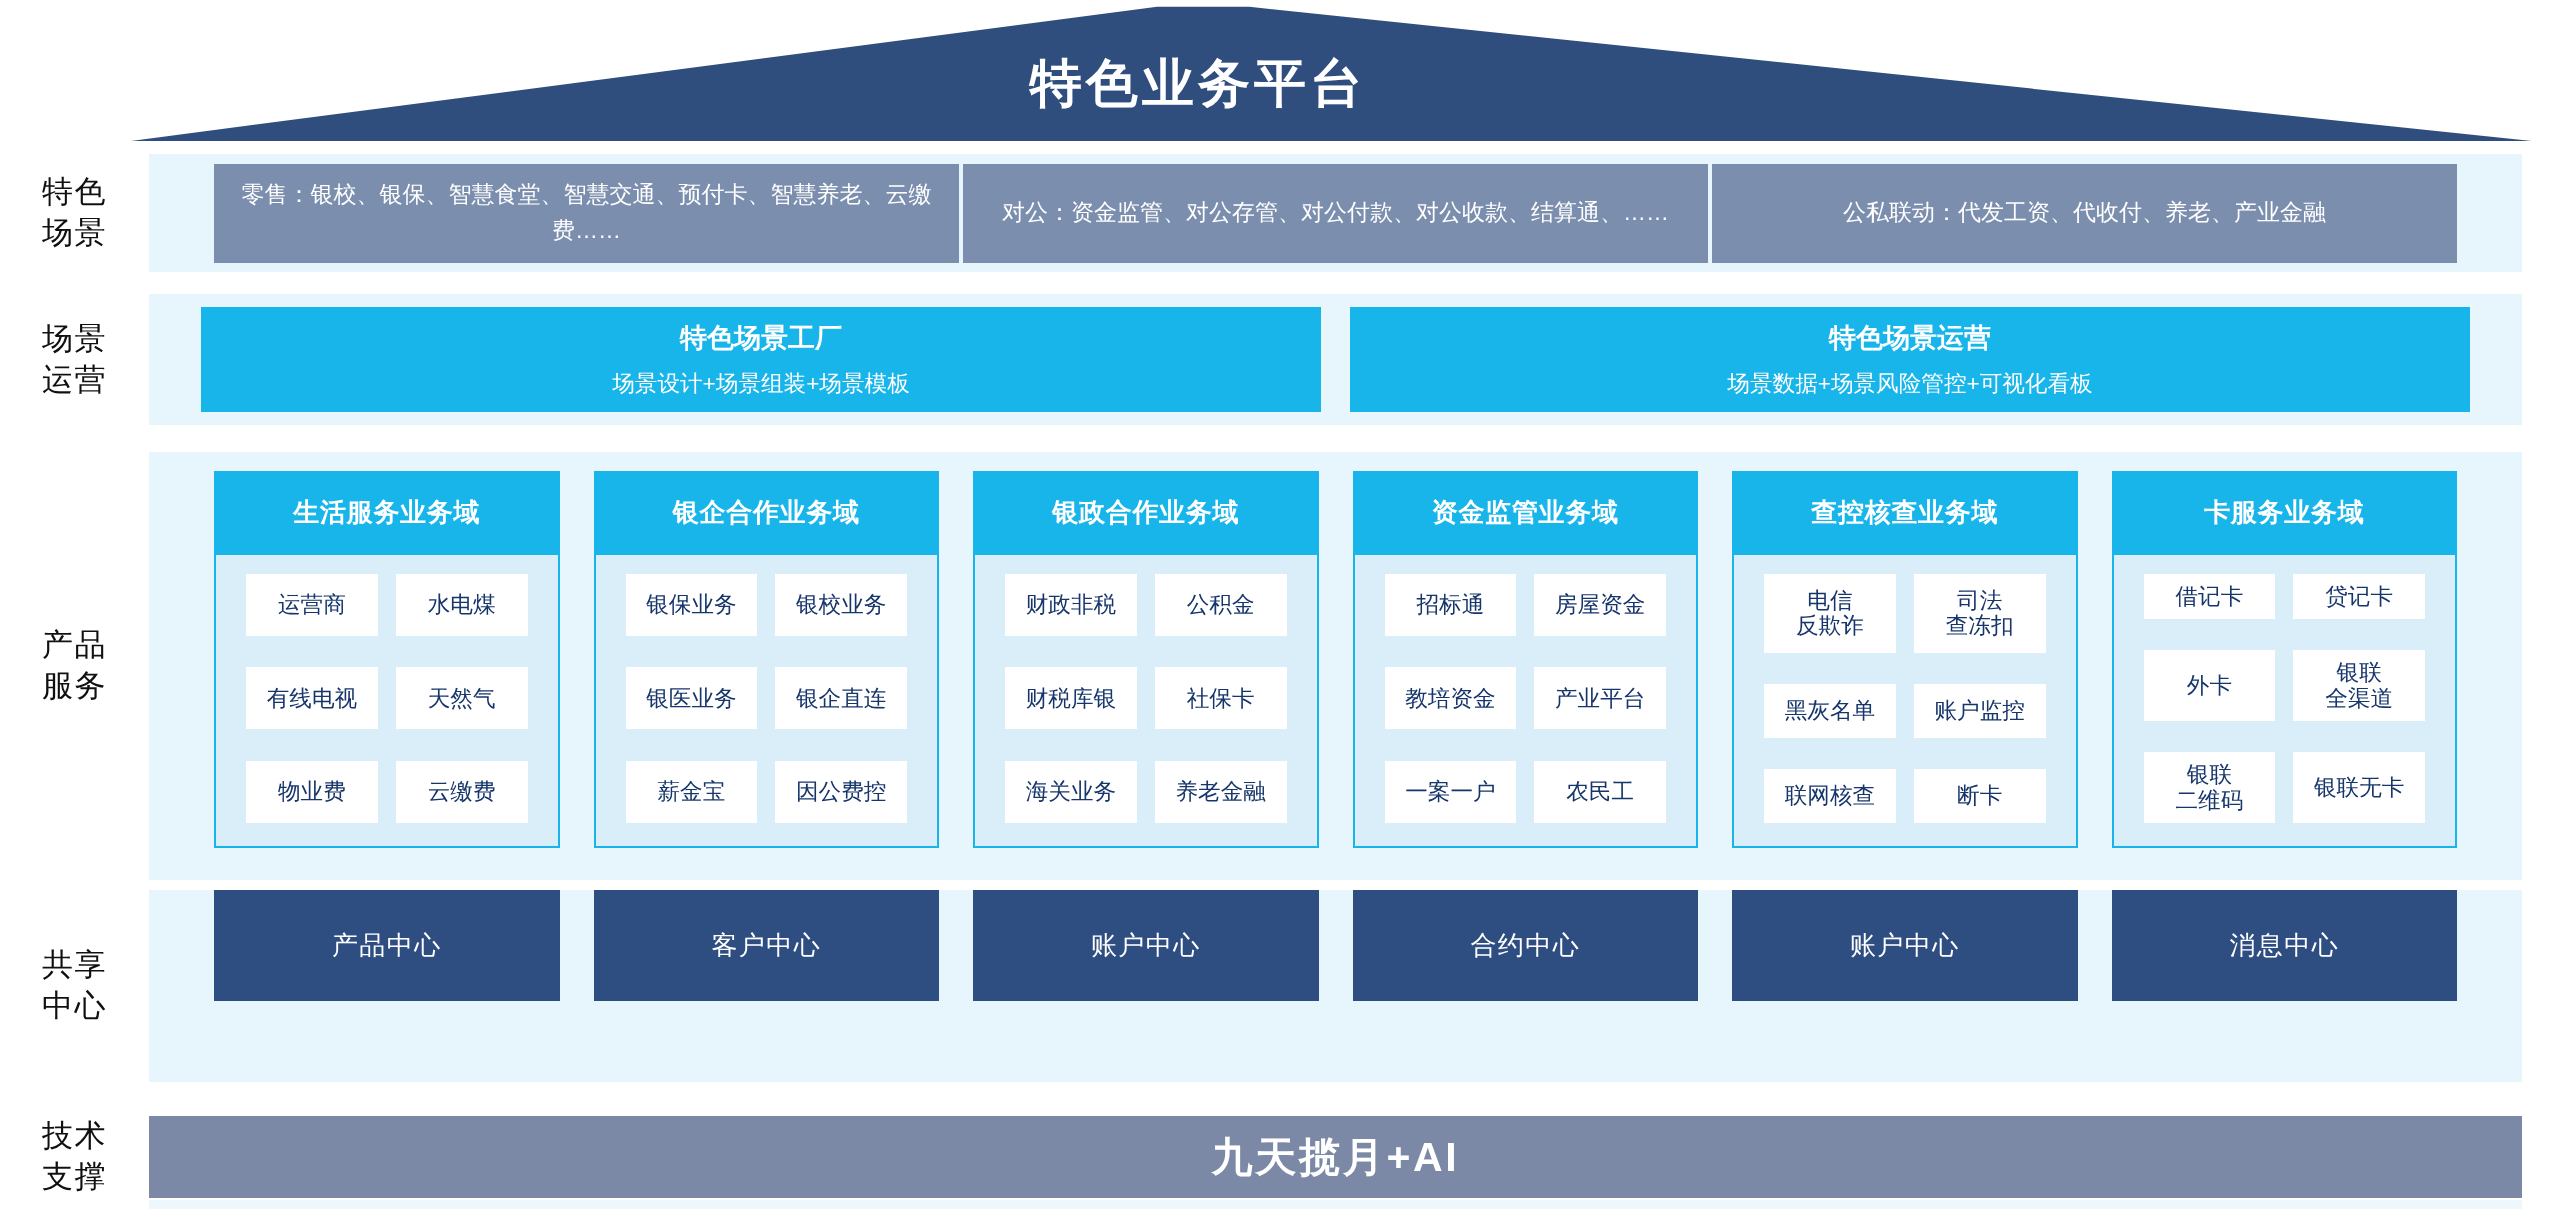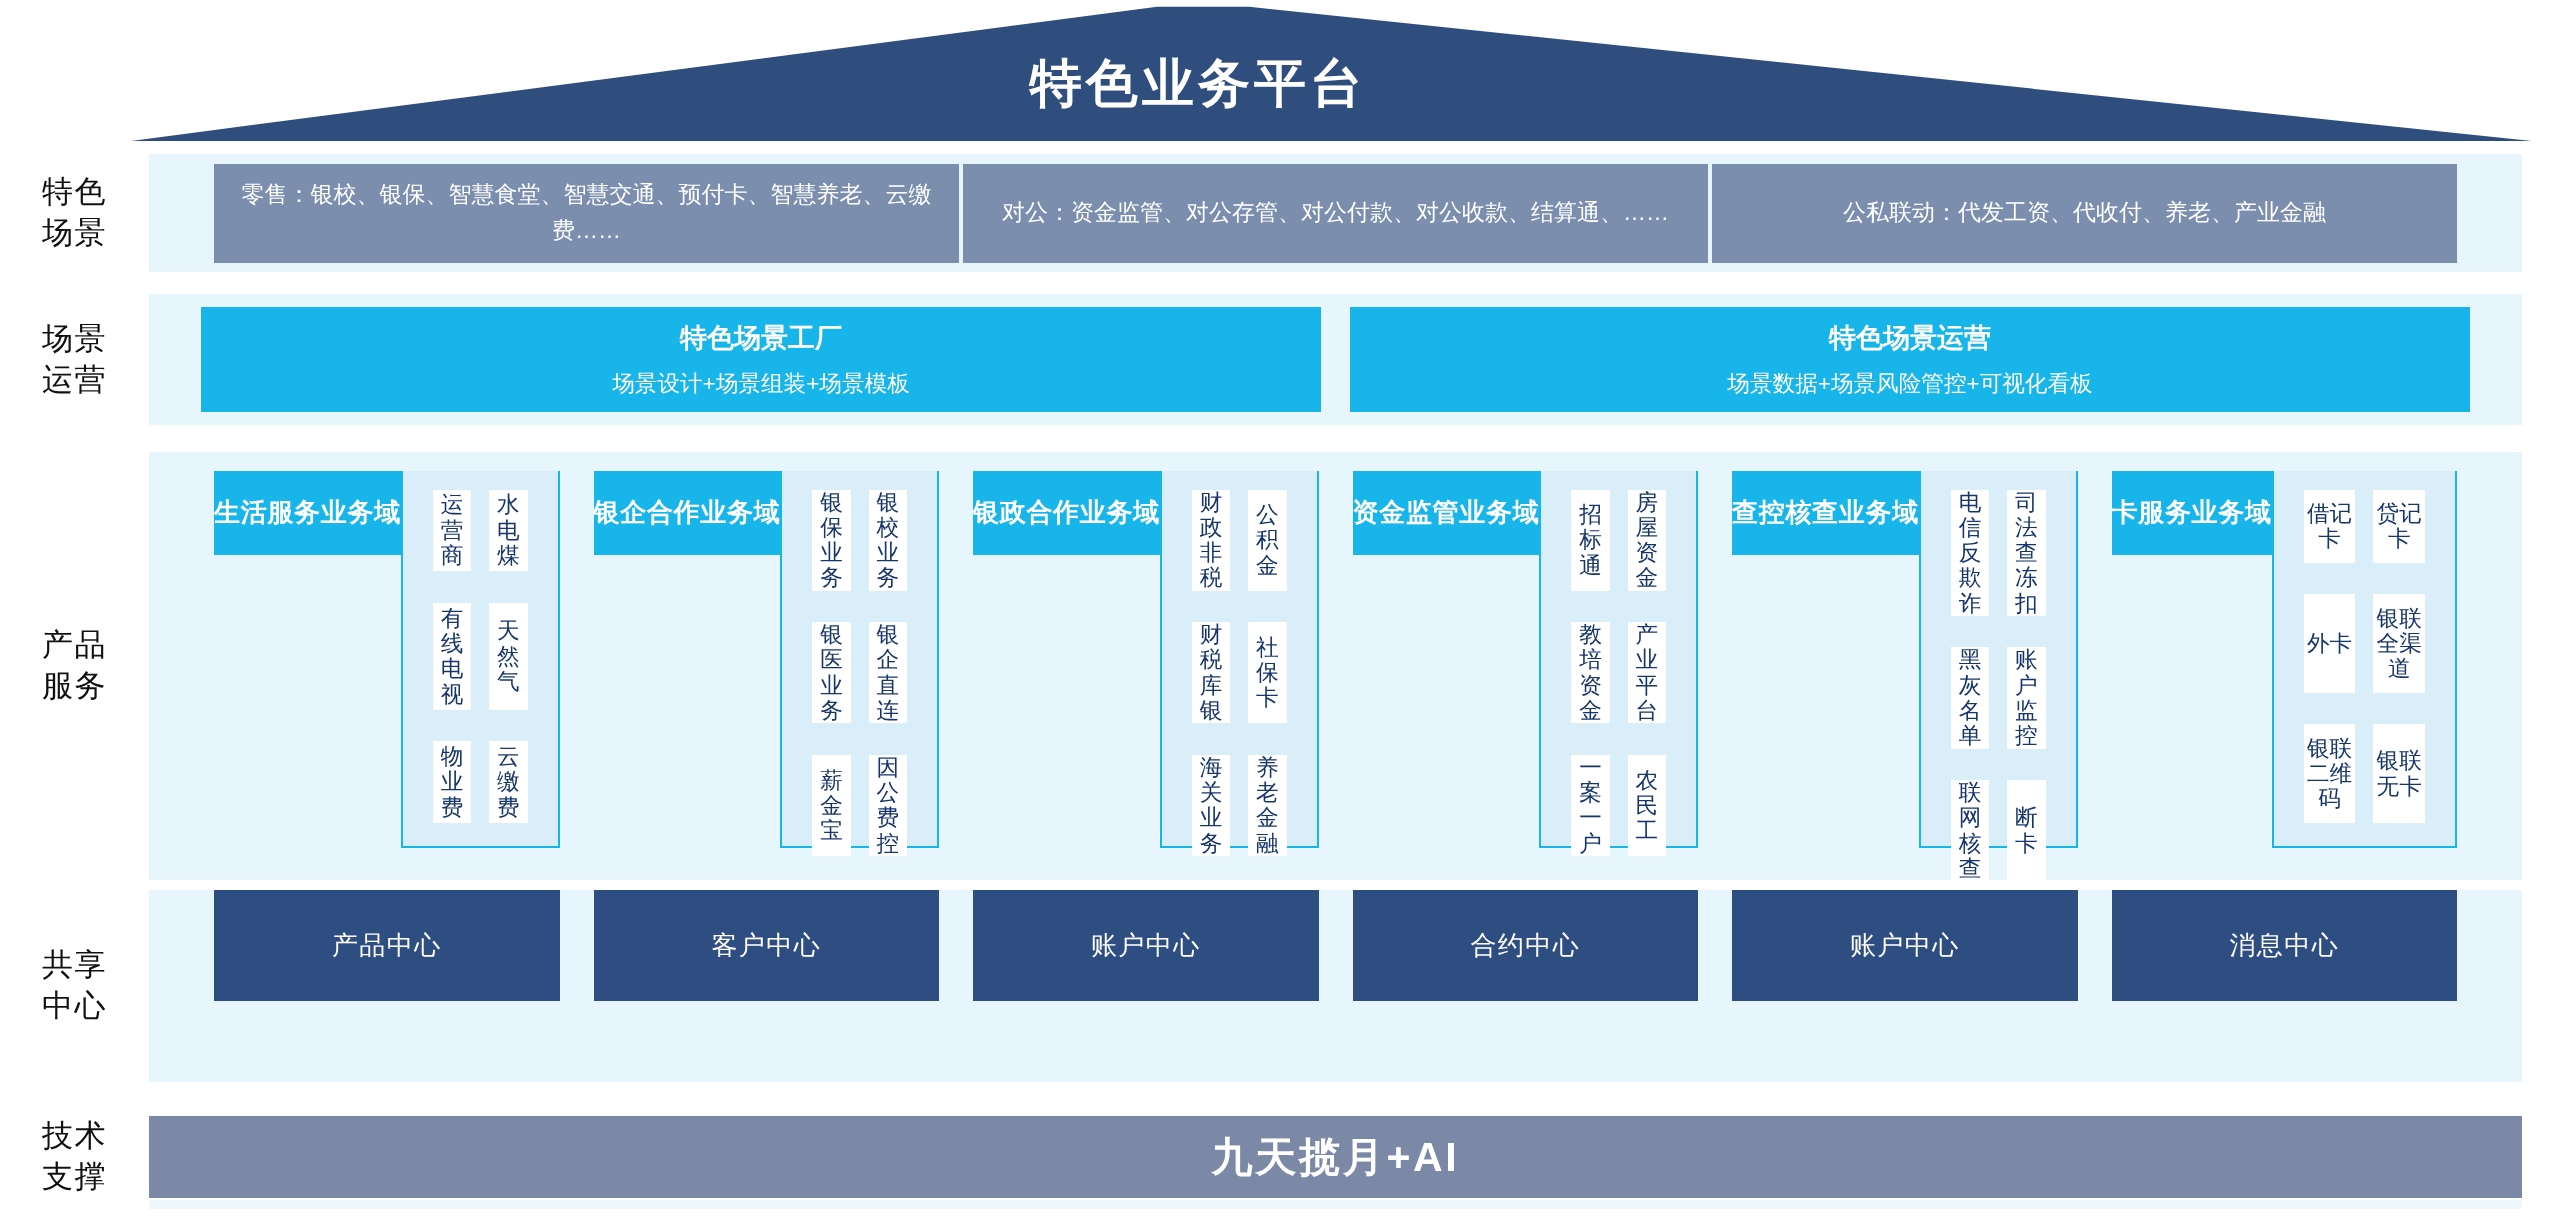--- a/index.html
+++ b/index.html
@@ -28,21 +28,21 @@
     padding:0 23px;box-sizing:border-box;
   }
   .band-ops{top:294px;height:131px;display:flex;align-items:center;gap:29px;padding:0 52px;}
   .ops-card{
     flex:1;height:105px;background:#17b5ea;color:#ffffff;display:flex;flex-direction:column;
     align-items:center;justify-content:center;gap:12.3px;
   }
   .ops-title{font-size:27px;font-weight:bold;}
   .ops-subtitle{font-size:22.6px;}
   .band-products{top:452px;height:428px;display:flex;gap:34px;padding:18.5px 65px 32px;}
-  .domain-group{flex:1;display:flex;flex-direction:row;min-width:0;}
+  .domain-group{flex:1;display:flex;flex-direction:column;min-width:0;}
   .domain-header{
     height:84px;background:#17b5ea;color:#ffffff;font-size:26px;font-weight:bold;
     display:flex;align-items:center;justify-content:center;flex:none;letter-spacing:0.7px;
   }
   .domain-body{
     flex:1;background:#daeefa;border:2.1px solid #17b5ea;border-top:none;box-sizing:border-box;
     display:grid;grid-template-columns:1fr 1fr;gap:31.5px 18px;padding:19px 30px 23px;
   }
   .domain-cell{
     background:#ffffff;color:#16356b;font-size:22.6px;line-height:1.12;

